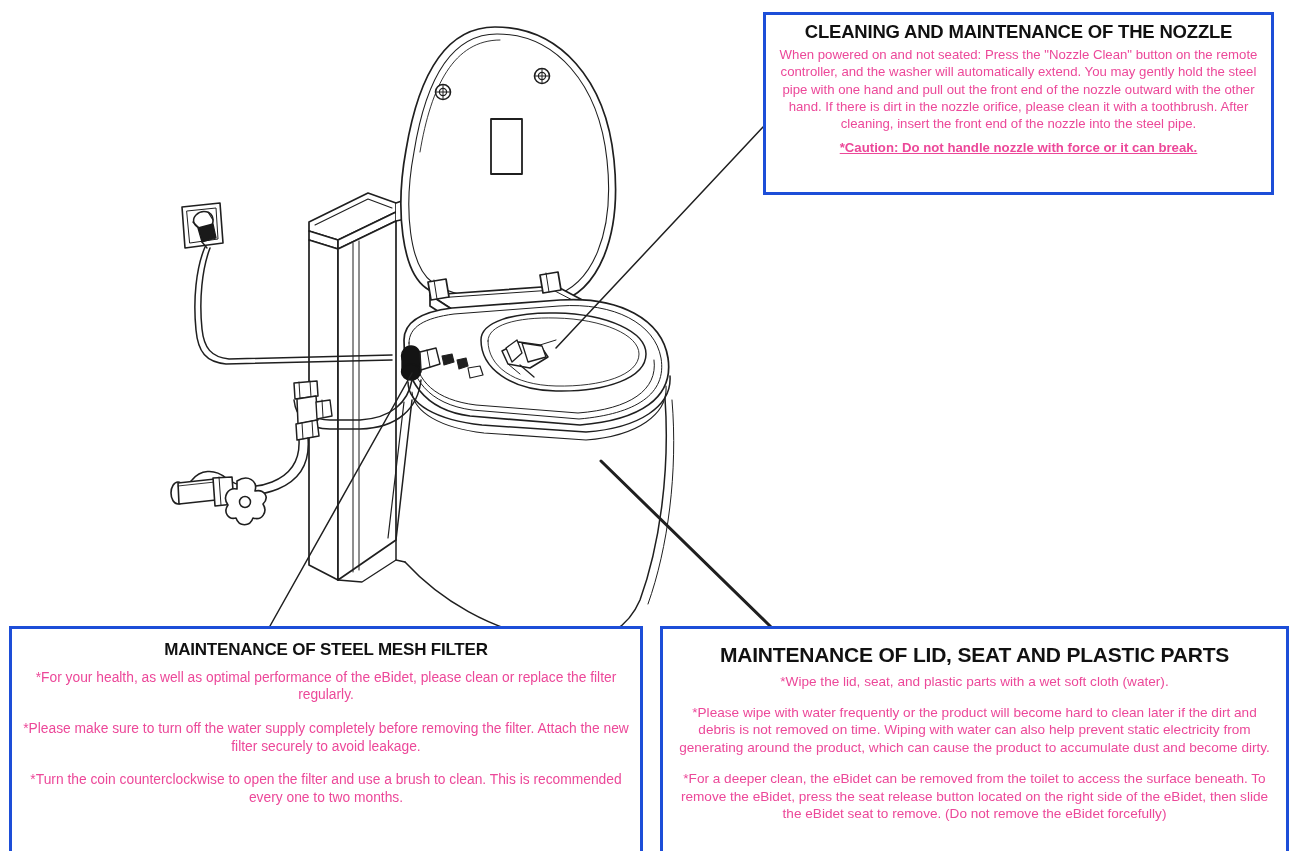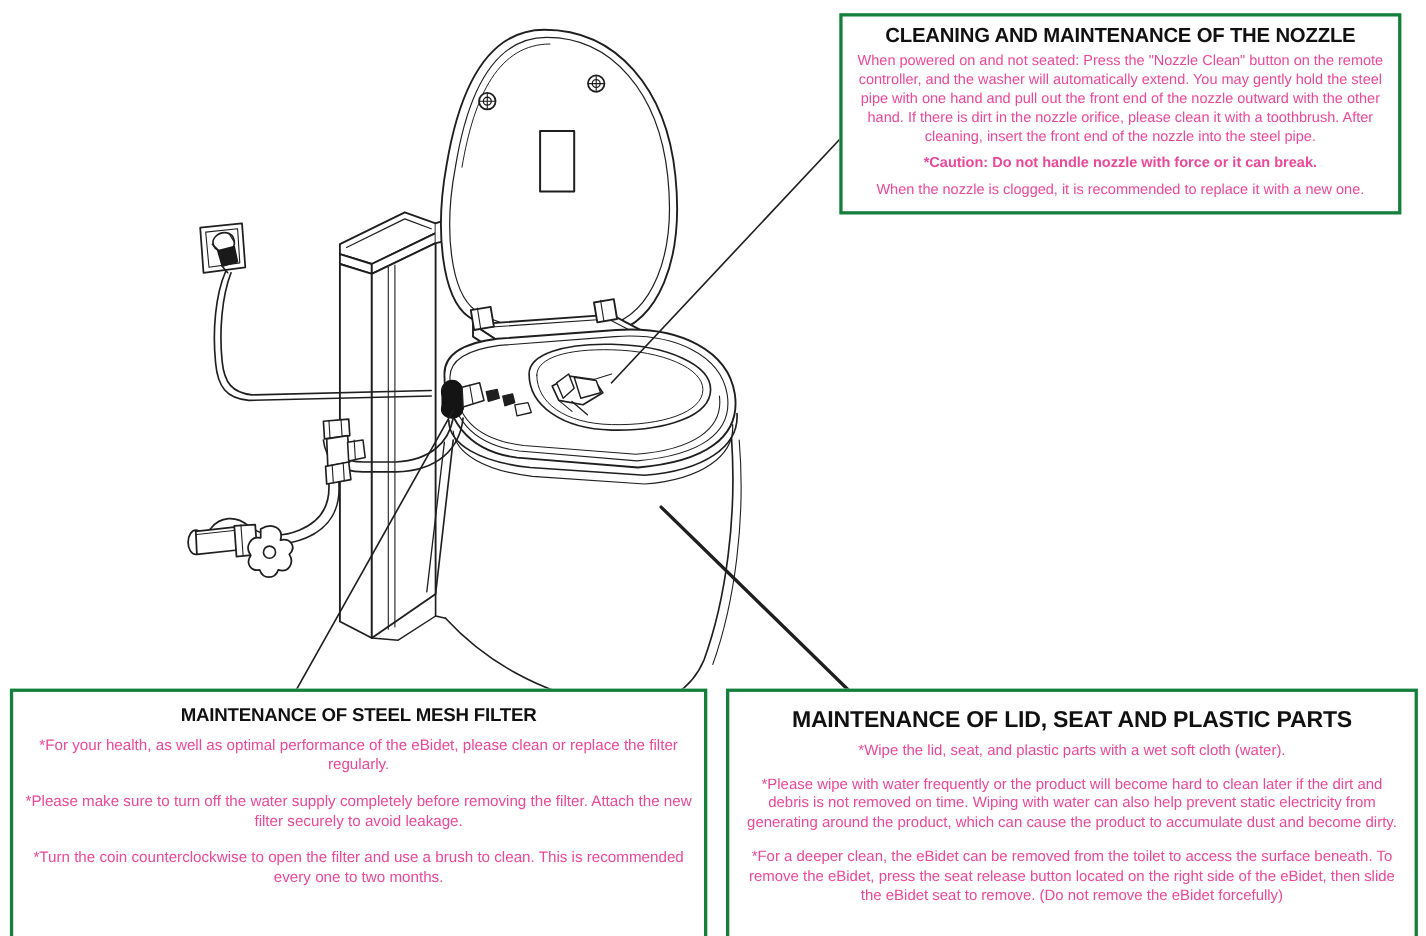--- a/index.html
+++ b/index.html
@@ -27,21 +27,21 @@
     top: 0;
     width: 1296px;
     height: 851px;
     pointer-events: none;
   }
 
   
   .callout {
     position: absolute;
     box-sizing: border-box;
-    border: 3px solid #15803d;
+    border: 3px solid #1d4ed8;
     background: #ffffff;
     padding: 6px 10px 8px 10px;
     text-align: center;
   }
   .callout-title {
     font-weight: bold;
     font-size: 19px;
     letter-spacing: -0.2px;
     line-height: 1.15;
     margin: 2px 0 5px 0;
@@ -51,20 +51,21 @@
     margin: 0;
     font-size: 13.6px;
     line-height: 1.28;
     color: #ec4899;
   }
   .callout-body p.spaced {
     margin-top: 13px;
   }
   .callout-body p.bold {
     font-weight: bold;
+    text-decoration: underline;
   }
 
   
   #box-nozzle {
     left: 763px;
     top: 12px;
     width: 511px;
     height: 183px;
     padding-top: 4px;
   }
@@ -348,21 +349,20 @@
       </g>
 
     </g>
   </svg>
 
   <div class="callout" id="box-nozzle">
     <div class="callout-title">CLEANING AND MAINTENANCE OF THE NOZZLE</div>
     <div class="callout-body">
       <p>When powered on and not seated: Press the "Nozzle Clean" button on the remote controller, and the washer will automatically extend. You may gently hold the steel pipe with one hand and pull out the front end of the nozzle outward with the other hand. If there is dirt in the nozzle orifice, please clean it with a toothbrush. After cleaning, insert the front end of the nozzle into the steel pipe.</p>
       <p class="bold spaced">*Caution: Do not handle nozzle with force or it can break.</p>
-      <p class="spaced">When the nozzle is clogged, it is recommended to replace it with a new one.</p>
     </div>
   </div>
 
   <div class="callout" id="box-filter">
     <div class="callout-title">MAINTENANCE OF STEEL MESH FILTER</div>
     <div class="callout-body">
       <p>*For your health, as well as optimal performance of the eBidet, please clean or replace the filter regularly.</p>
       <p class="spaced">*Please make sure to turn off the water supply completely before removing the filter. Attach the new filter securely to avoid leakage.</p>
       <p class="spaced">*Turn the coin counterclockwise to open the filter and use a brush to clean. This is recommended every one to two months.</p>
     </div>

